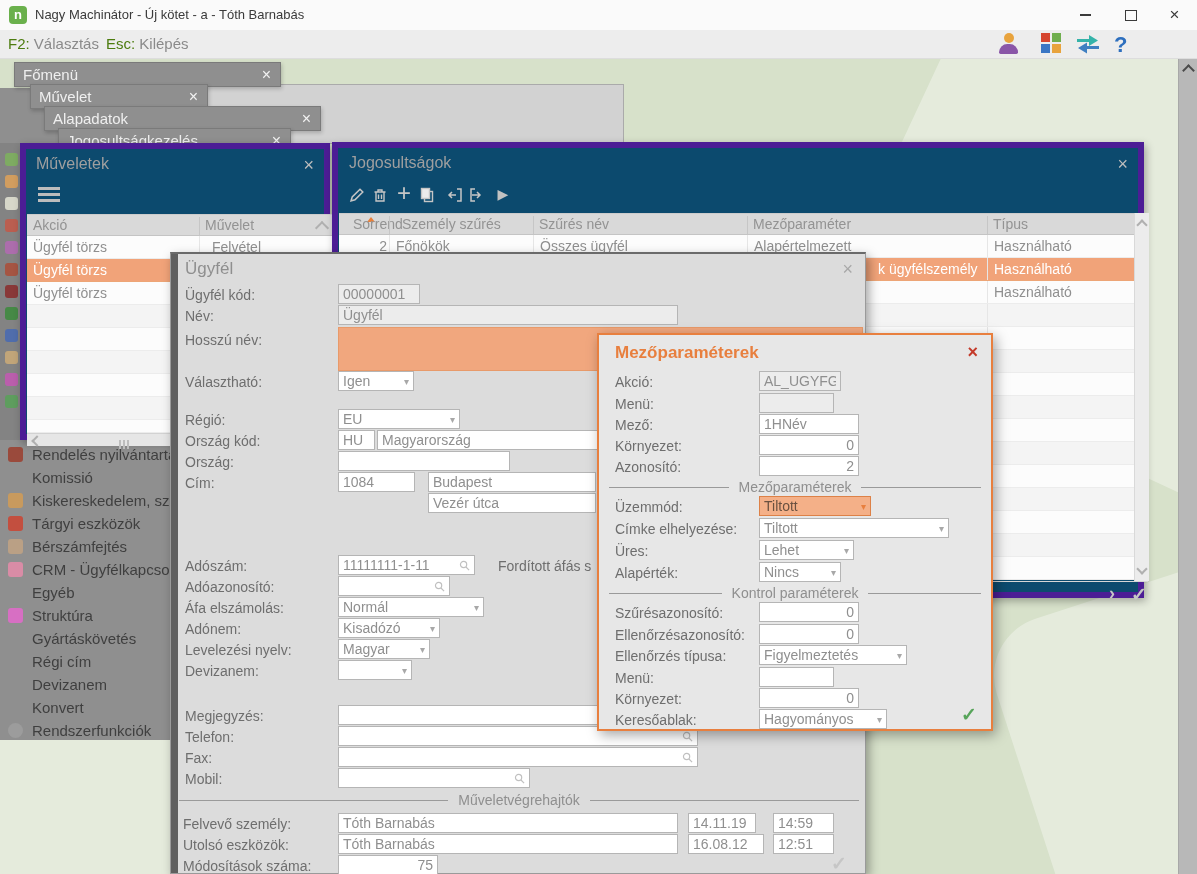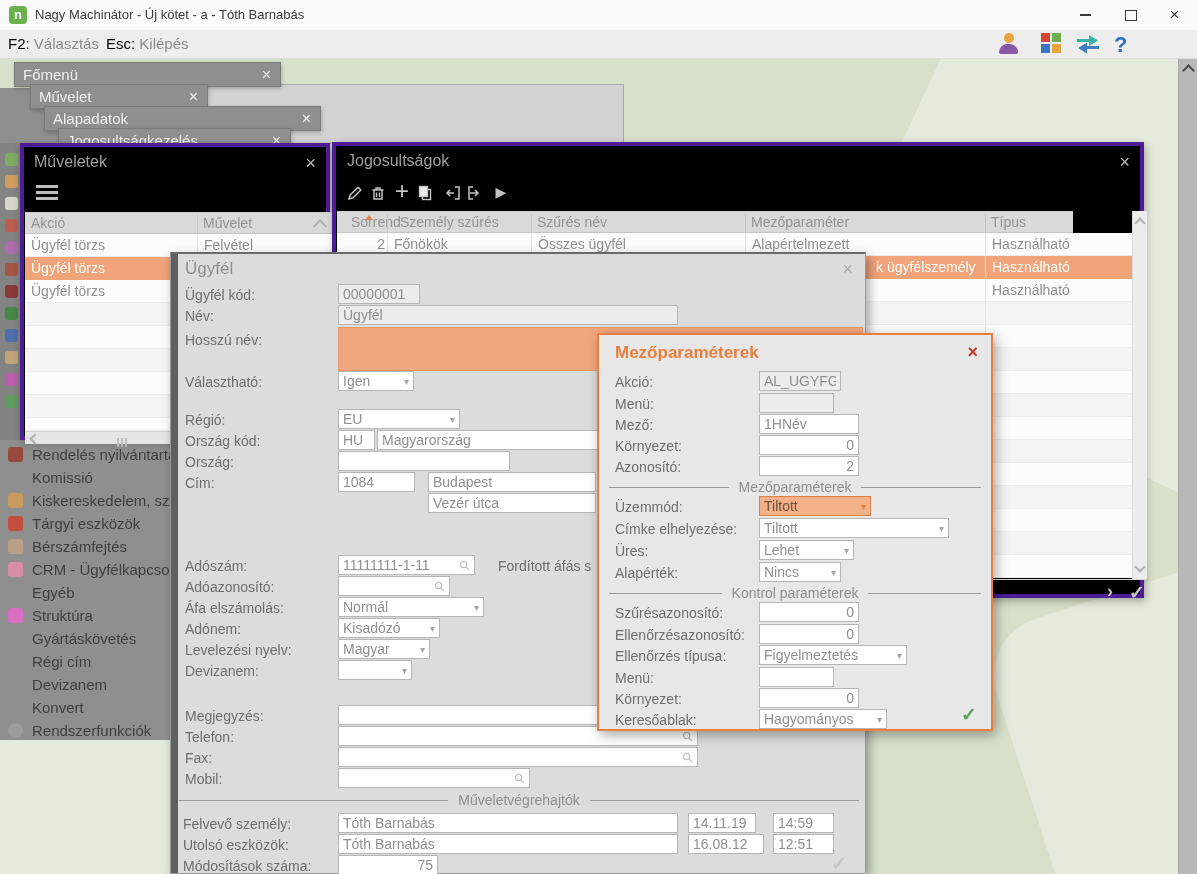--- a/index.html
+++ b/index.html
@@ -14,21 +14,21 @@
         color:#fff;font-weight:bold;font-size:13px;text-align:center;line-height:18px}
   .apptitle{position:absolute;left:35px;top:7px;font-size:13px;color:#3a3a3a;white-space:nowrap}
   .wctl{position:absolute;top:0;width:45px;height:30px;display:flex;align-items:center;justify-content:center}
   .wctl .minbar{width:11px;height:2px;background:#3a3a3a}
   .wctl .maxbox{width:10px;height:9px;border:1.5px solid #3a3a3a}
   .wctl.close{font-size:17px;color:#3a3a3a}
   
   .menubar{position:absolute;left:0;top:30px;width:1197px;height:28px;background:#ededed;
            border-bottom:1px solid #dddddd;z-index:20}
   .mitem{position:absolute;top:0;height:28px;line-height:28px;font-size:15px;white-space:nowrap}
-  .mkey{color:#000000}.mlabel{color:#8a8a8a}
+  .mkey{color:#4d7c0f}.mlabel{color:#8a8a8a}
   .hicon{position:absolute;top:33px;z-index:21}
   .usr-h{display:block;width:10px;height:10px;border-radius:50%;background:#e8a33d;margin:0 auto}
   .usr-b{display:block;width:19px;height:10px;border-radius:10px 10px 2px 2px;background:#8a56a8;margin:1px auto 0}
   .sq4{display:grid;grid-template-columns:9px 9px;grid-template-rows:9px 9px;gap:2px}
   .sq4 i{display:block}
   .help{font-size:22px;font-weight:800;color:#2e6fbe;line-height:22px}
   
   .backdrop{position:absolute;background:#d2d2d2;border:1px solid #aaaaaa;z-index:1}
   .cbar{position:absolute;height:25px;background:#8f8f8f;border:1px solid #7a7a7a;box-sizing:border-box;
         color:#efefef;font-size:15px;line-height:23px;padding:0 8px;z-index:3;
@@ -36,21 +36,21 @@
   .cbar .cx{position:absolute;right:9px;top:0;font-size:16px;color:#f2f2f2}
   
   .sbar{position:absolute;left:0;top:88px;width:186px;height:652px;background:#8f8f8f;
         border-right:1px solid #7d7d7d;box-sizing:border-box;z-index:2}
   .sshadow{position:absolute;left:0;top:55px;width:20px;height:297px;background:#838383}
   .sic{position:absolute;left:5px;width:13px;height:13px;border-radius:3px;opacity:.9}
   .sit{position:absolute;left:0;width:186px;height:23px;line-height:23px;font-size:15px;color:#3f3f3f;
        padding-left:32px;box-sizing:border-box;white-space:nowrap;overflow:hidden}
   .mi{position:absolute;left:8px;top:4px;width:15px;height:15px;border-radius:3px}
   
-  .panel{position:absolute;background:#000000;border:4px solid #4c1d95;box-sizing:border-box;
+  .panel{position:absolute;background:#0c4a6e;border:6px solid #4c1d95;box-sizing:border-box;
          box-shadow:2px 3px 8px rgba(0,0,0,.3)}
   .ptitle{position:absolute;font-size:16px;color:#9f9f9f;white-space:nowrap}
   .px{position:absolute;font-size:18px;color:#bdbdbd;line-height:18px}
   .burger i{display:block;width:22px;height:3px;background:#bdbdbd;margin-bottom:3px}
   .thead{position:absolute;background:#d9d9d9;border-top:1px solid #cccccc;border-bottom:1px solid #c4c4c4;
          box-sizing:border-box;height:22px}
   .hc{position:absolute;top:0;height:20px;line-height:20px;font-size:14px;color:#939393;white-space:nowrap}
   .hsep{position:absolute;top:2px;width:1px;height:18px;background:#c6c6c6}
   .sortmark{position:absolute;width:0;height:0;border-left:4px solid transparent;border-right:4px solid transparent;
             border-bottom:5px solid #e8803b}
@@ -187,21 +187,21 @@
         <i></i>
       </span>
     <div class="thead" style="left:1px;top:65px;width:308px">
       <span class="hc" style="left:6px">Akció</span>
       <span class="hsep" style="left:172px"></span>
       <span class="hc" style="left:178px">Művelet</span>
       <span class="chev up" style="left:290px;top:8px"></span>
     </div>
     <div class="trow" style="left:1px;top:87px;width:308px">
       <span class="tc" style="left:0;width:172px;padding-left:6px">Ügyfél törzs</span>
-      <span class="tc cl" style="left:172px;width:136px;padding-left:6px">Felvétel</span>
+      <span class="tc cl" style="left:172px;width:136px;padding-left:12px">Felvétel</span>
     </div>
     <div class="trow sel" style="left:1px;top:110px;width:308px">
       <span class="tc" style="left:0;width:172px;padding-left:6px">Ügyfél törzs</span>
       <span class="tc cl" style="left:172px;width:136px;padding-left:6px"></span>
     </div>
     <div class="trow" style="left:1px;top:133px;width:308px">
       <span class="tc" style="left:0;width:172px;padding-left:6px">Ügyfél törzs</span>
       <span class="tc cl" style="left:172px;width:136px;padding-left:6px"></span>
     </div>
     <div class="trow alt" style="left:1px;top:156px;width:308px">
@@ -254,21 +254,21 @@
           <path d="M11 3h4v12h-4M10 9H3M6 6L3 9l3 3" fill="none" stroke="#c6c6c6" stroke-width="1.5"></path>
         </svg>
       </span>
     <span class="tico" style="left:128px;top:36px">
         <svg width="18" height="18" viewBox="0 0 18 18">
           <path d="M7 3H3v12h4M4 9h8M9 6l3 3-3 3" fill="none" stroke="#c6c6c6" stroke-width="1.5"></path>
         </svg>
       </span>
     <span class="tico" style="left:154px;top:35px;font-size:14px;color:#c2c2c2">▶</span>
 
-    <div class="thead" style="left:1px;top:65px;width:736px">
+    <div class="thead" style="left:1px;top:65px;width:795px">
       <span class="sortmark" style="left:28px;top:3px"></span>
       <span class="hc" style="left:14px">Sorrend</span>
       <span class="hsep" style="left:50px"></span>
       <span class="hc" style="left:63px">Személy szűrés</span>
       <span class="hsep" style="left:194px"></span>
       <span class="hc" style="left:200px">Szűrés név</span>
       <span class="hsep" style="left:408px"></span>
       <span class="hc" style="left:414px">Mezőparaméter</span>
       <span class="hsep" style="left:648px"></span>
       <span class="hc" style="left:654px">Típus</span>

